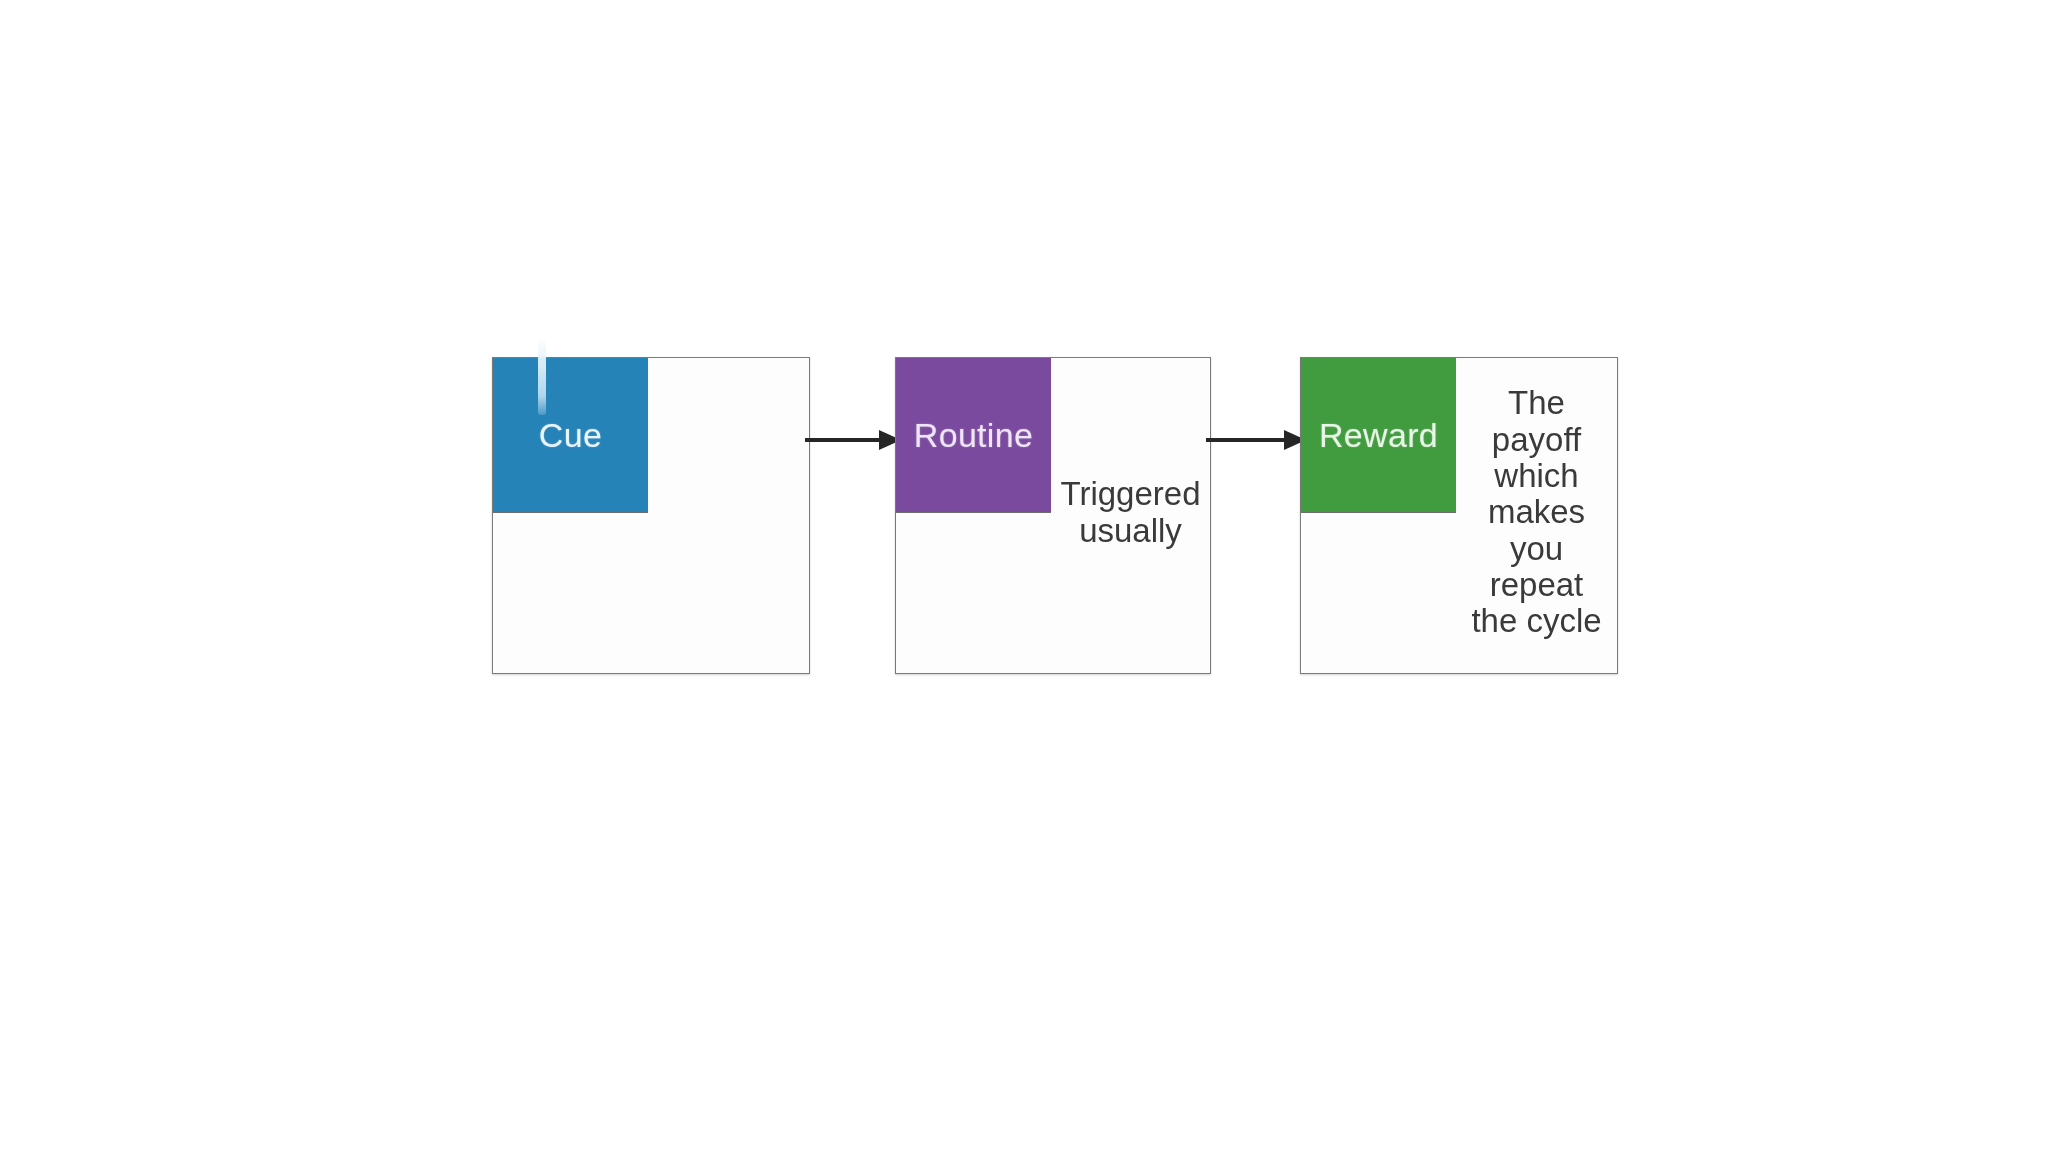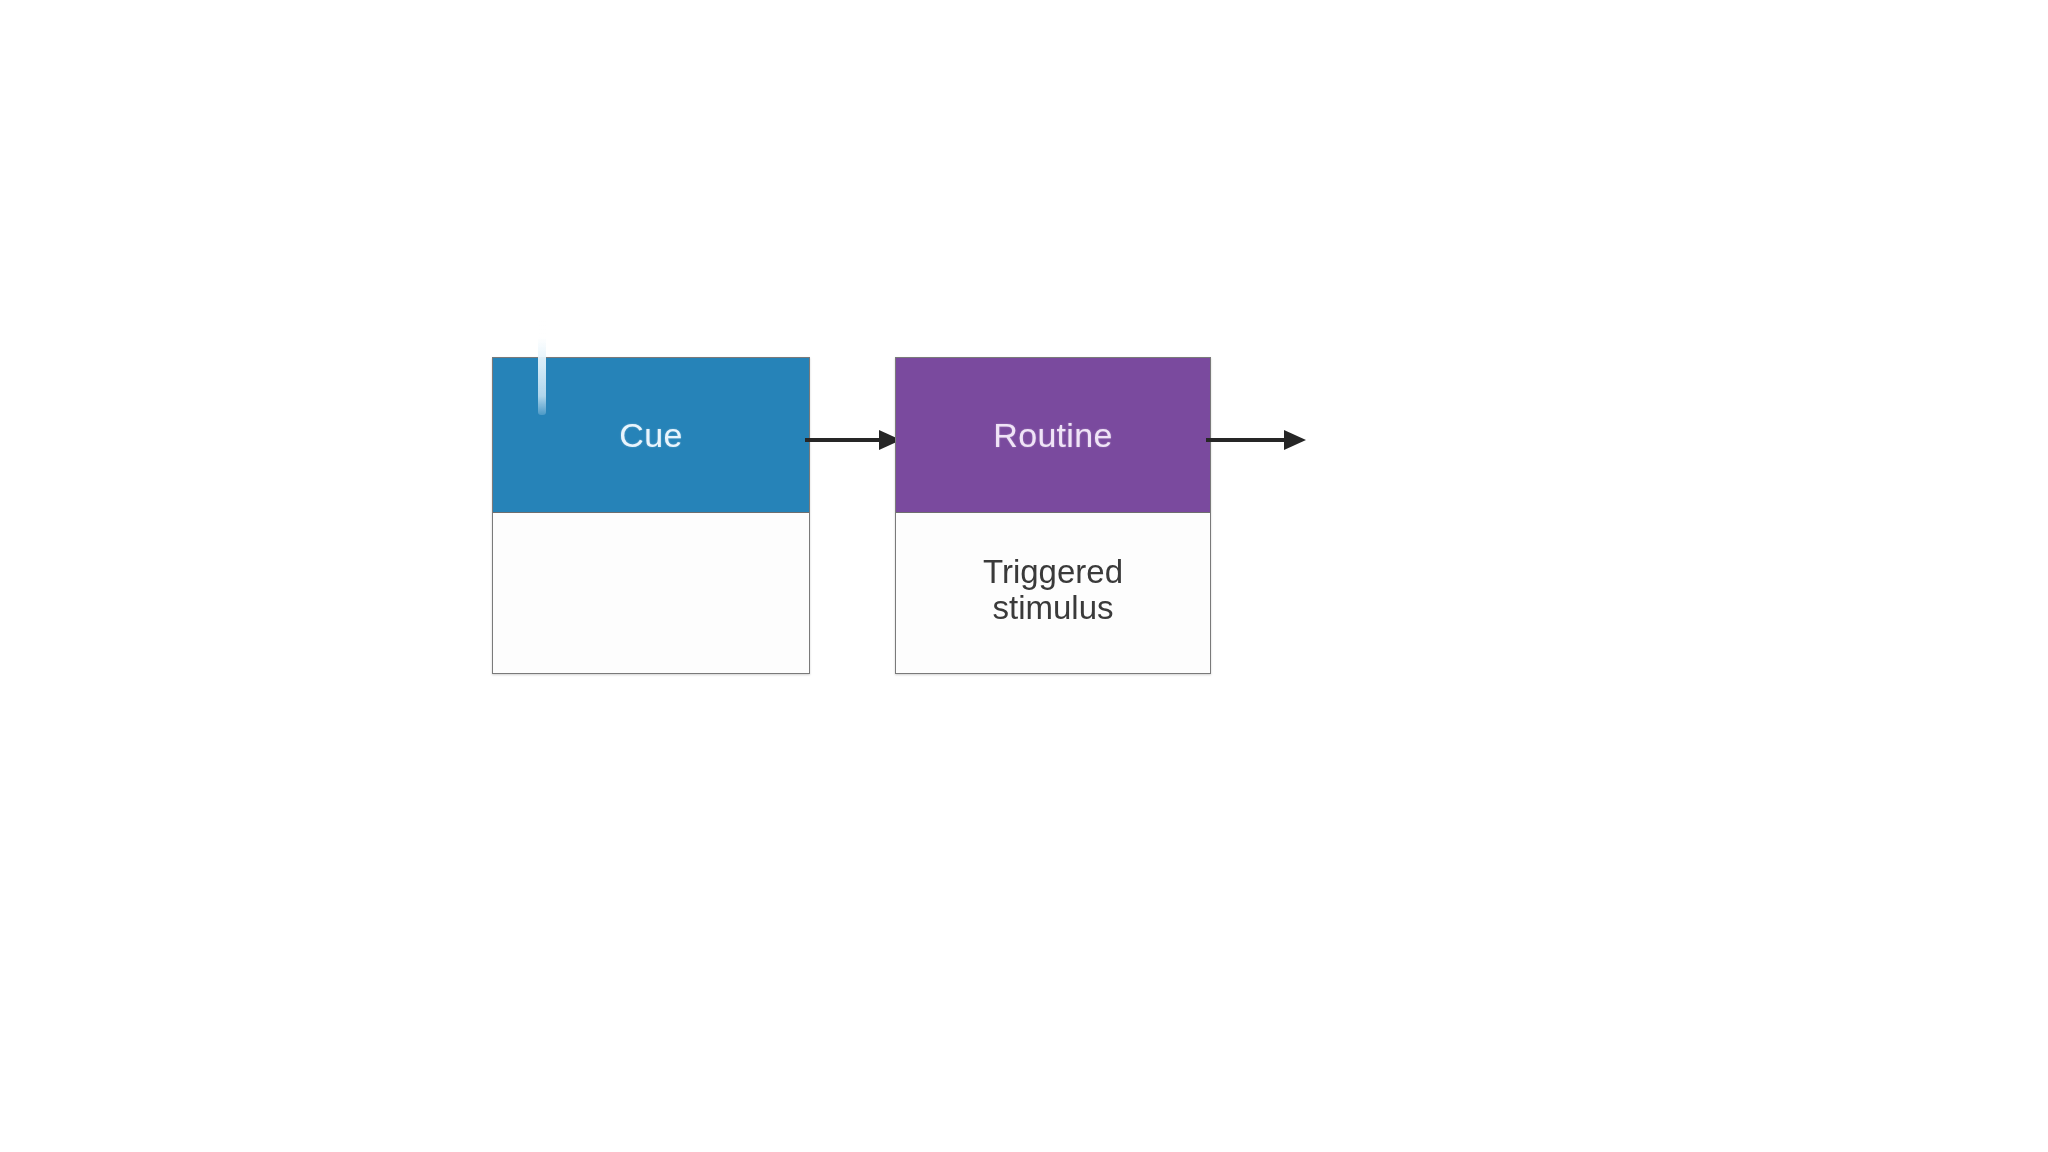--- a/index.html
+++ b/index.html
@@ -26,21 +26,20 @@
     height: 1152px;
   }
 
   
   .node {
     position: absolute;
     box-sizing: border-box;
     border: 1.5px solid #7a7a7a;
     background: #fdfdfd;
     display: flex;
-    flex-direction: column;
     box-shadow: 0 1px 2px rgba(0,0,0,0.18);
   }
 
   .node-header {
     box-sizing: border-box;
     height: 155px;
     flex: 0 0 155px;
     display: flex;
     align-items: center;
     justify-content: center;
@@ -159,27 +158,37 @@
       <polygon points="74,10 96,20 74,30" fill="#262626"></polygon>
     </svg>
   </div>
 
   <div class="node" id="node-routine">
     <div class="node-header">
       <span class="node-header-label">Routine</span>
     </div>
     <div class="node-body">
       <span class="node-body-text">Triggered
-stimulus</span>
+usually</span>
     </div>
   </div>
 
   <div class="connector" id="connector-routine-reward">
     <svg width="100" height="40" viewBox="0 0 100 40" xmlns="http://www.w3.org/2000/svg">
       <line x1="0" y1="20" x2="82" y2="20" stroke="#262626" stroke-width="4"></line>
       <polygon points="78,10 100,20 78,30" fill="#262626"></polygon>
     </svg>
   </div>
 
+  <div class="node" id="node-reward">
+    <div class="node-header">
+      <span class="node-header-label">Reward</span>
+    </div>
+    <div class="node-body">
+      <span class="node-body-text">The payoff which
+makes you
+repeat the cycle</span>
+    </div>
+  </div>
 
   <div id="cursor-artifact"></div>
 
 </div>
 
 </body></html>

